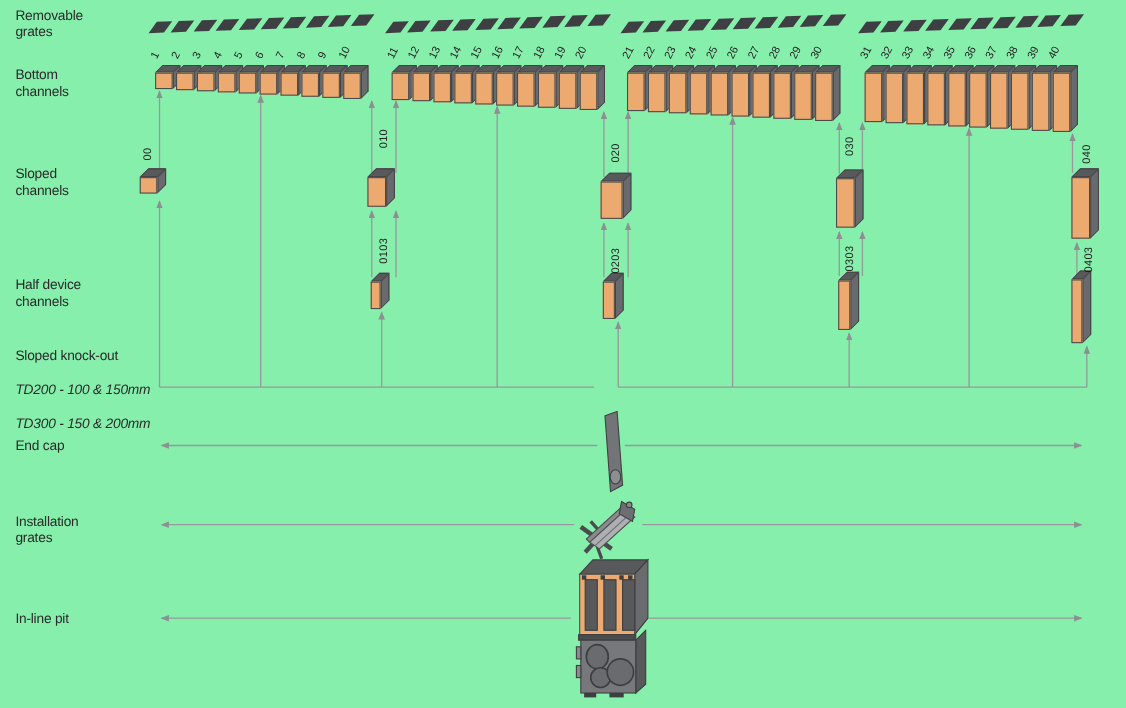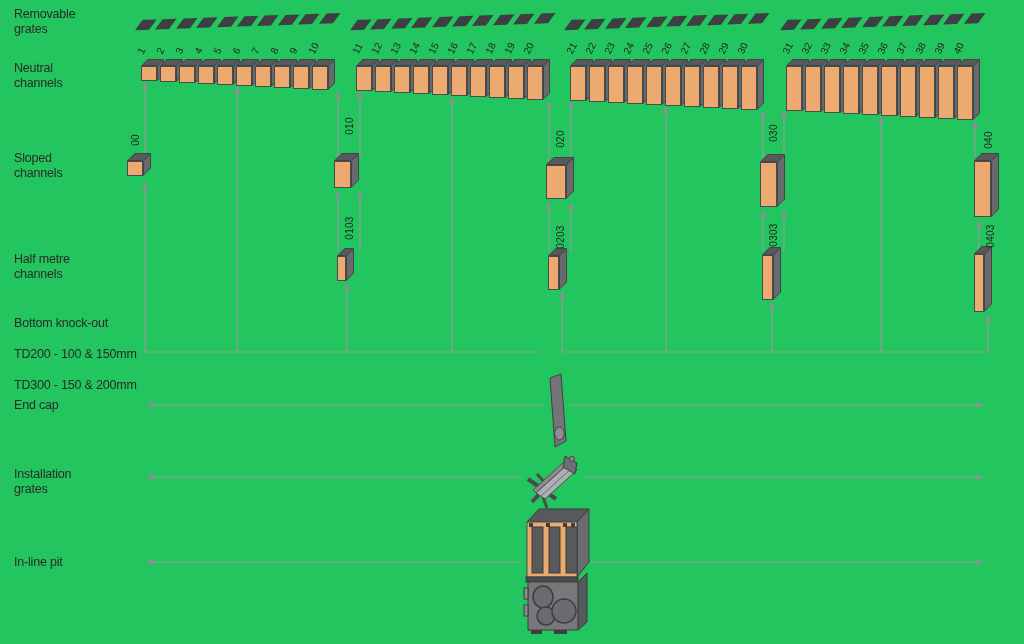--- a/index.html
+++ b/index.html
@@ -1,20 +1,20 @@
 <!DOCTYPE html>
 <html><head>
 <meta charset="utf-8">
 <style>
   html,body{margin:0;padding:0;background:#fff;}
-  #stage{position:relative;width:1024px;height:644px;background:#22c55e;overflow:hidden;
+  #stage{position:relative;width:1024px;height:644px;background:#86efac;overflow:hidden;
          font-family:"Liberation Sans",sans-serif;color:#2a2a2a;}
   .row-label{position:absolute;left:14px;font-size:12.5px;line-height:15px;
              letter-spacing:-0.2px;white-space:pre-line;color:#2a2a2a;}
-  .row-label .note{}
+  .row-label .note{font-style:italic;}
   #bk-label div{line-height:16px;}
   #arrow-layer{position:absolute;left:0;top:0;}
   .layer{position:absolute;left:0;top:0;width:1024px;height:644px;pointer-events:none;}
   .grate-bar{position:absolute;height:10px;transform:rotate(-2deg);transform-origin:0 100%;}
   .grate-seg{position:absolute;top:0;width:13.5px;height:10px;background:#3e3f42;
              transform:skewX(-38deg);}
   .ch-front{position:absolute;background:#ecaa70;border:1px solid #4a4b4d;box-sizing:border-box;}
   .ch-top{position:absolute;background:#58595b;border:1px solid #434447;box-sizing:border-box;
           transform:skewX(-45deg);transform-origin:0 100%;}
   .ch-side{position:absolute;background:#696a6e;border:1px solid #434447;box-sizing:border-box;
@@ -24,28 +24,28 @@
   .code-label{position:absolute;font-size:10px;color:#231f20;white-space:nowrap;
               letter-spacing:0.3px;transform:translate(-50%,-50%) rotate(-90deg);}
 </style>
 </head>
 <body>
 
 <div id="stage">
 
   <div class="row-label" style="top:7px">Removable
 grates</div>
-  <div class="row-label" style="top:61px">Neutral
+  <div class="row-label" style="top:61px">Bottom
 channels</div>
   <div class="row-label" style="top:151px">Sloped
 channels</div>
-  <div class="row-label" style="top:252px">Half metre
+  <div class="row-label" style="top:252px">Half device
 channels</div>
   <div class="row-label" id="bk-label" style="top:300px">
-    <div>Bottom knock-out</div>
+    <div>Sloped knock-out</div>
     <div class="note">TD200 - 100 &amp; 150mm</div>
     <div class="note">TD300 - 150 &amp; 200mm</div>
   </div>
   <div class="row-label" style="top:398px">End cap</div>
   <div class="row-label" style="top:467px">Installation
 grates</div>
   <div class="row-label" style="top:555px">In-line pit</div>
 
   <svg id="arrow-layer" width="1024" height="644">
     <defs>

